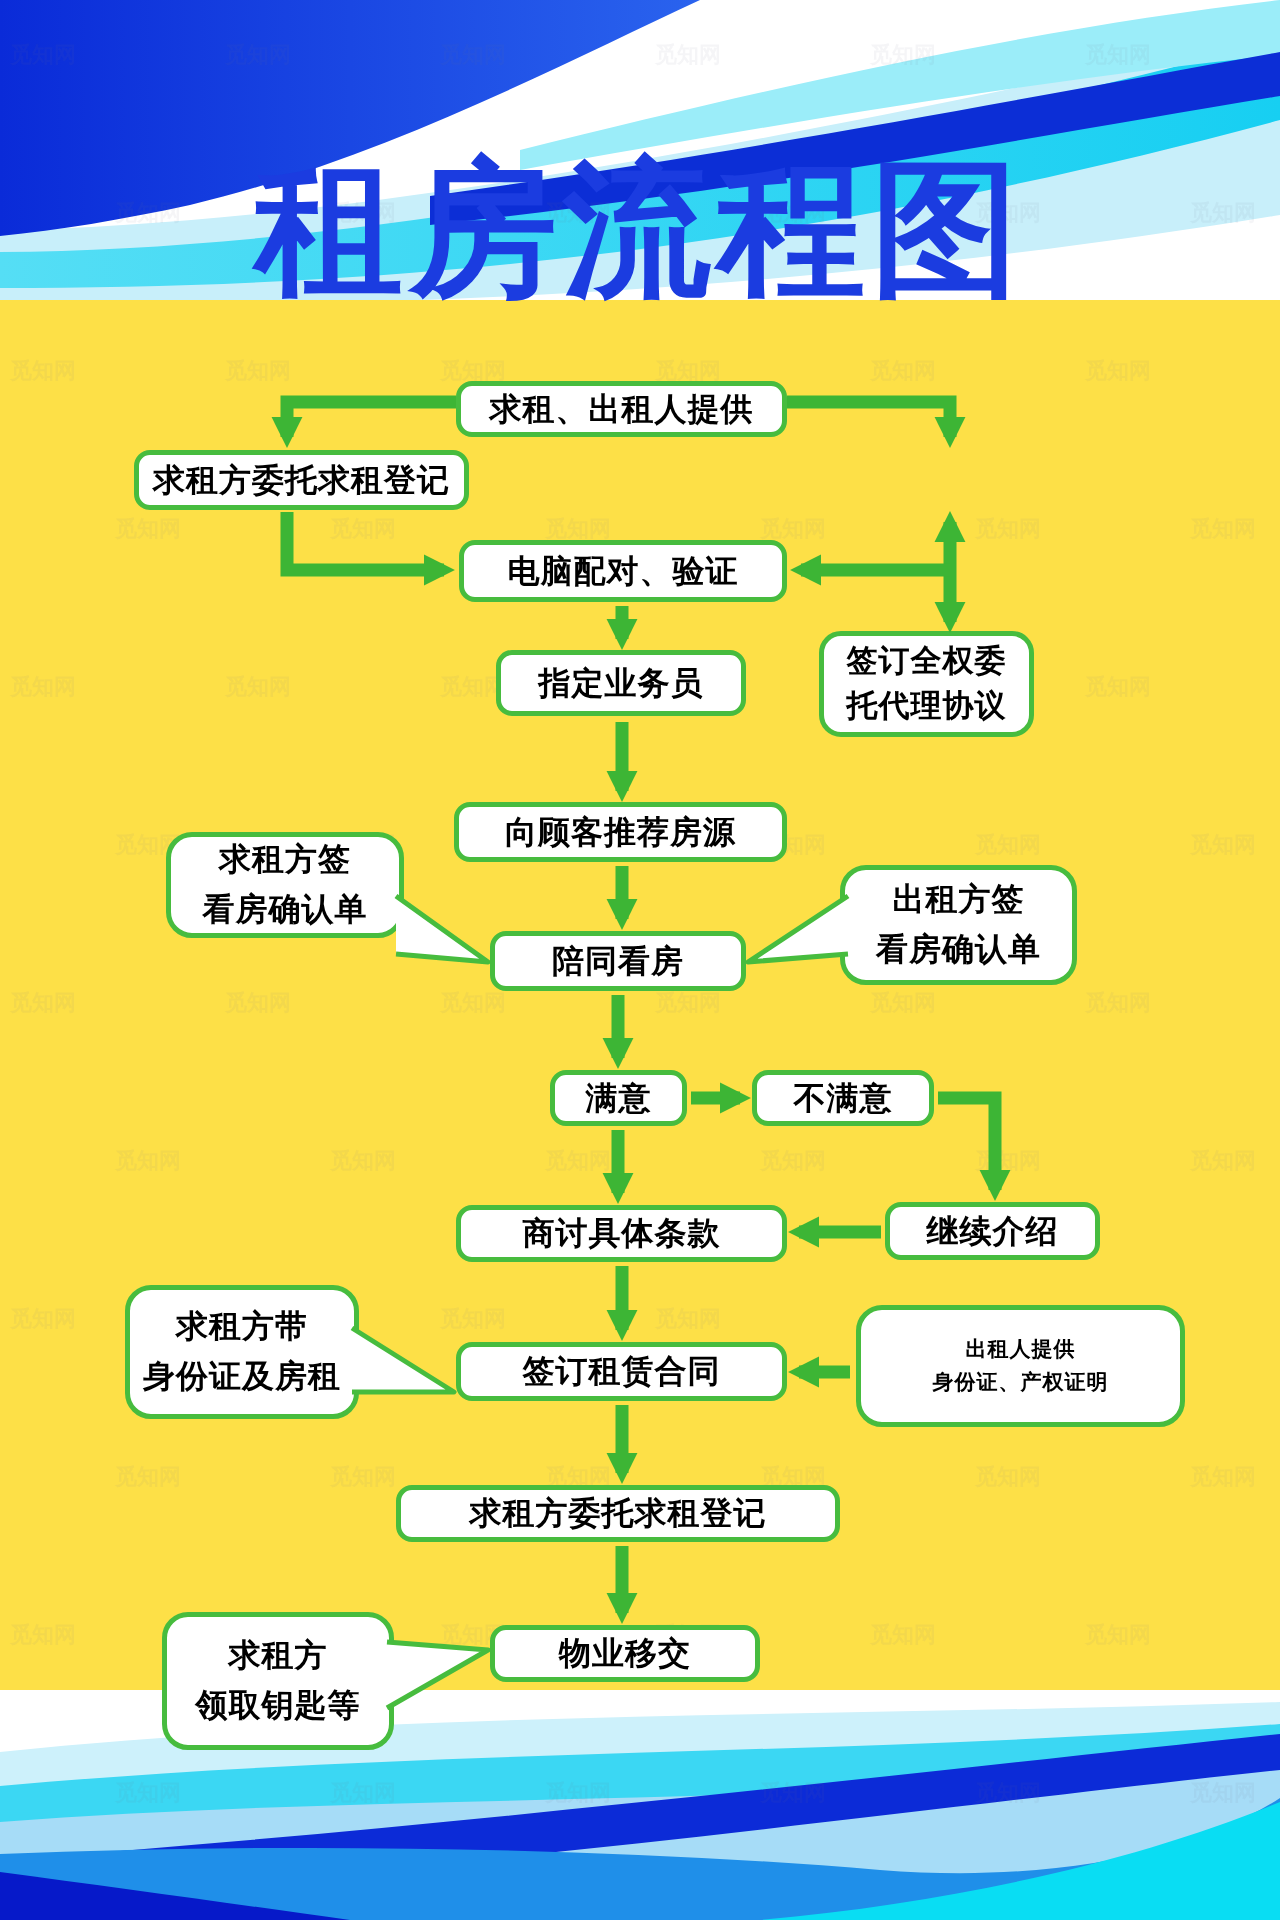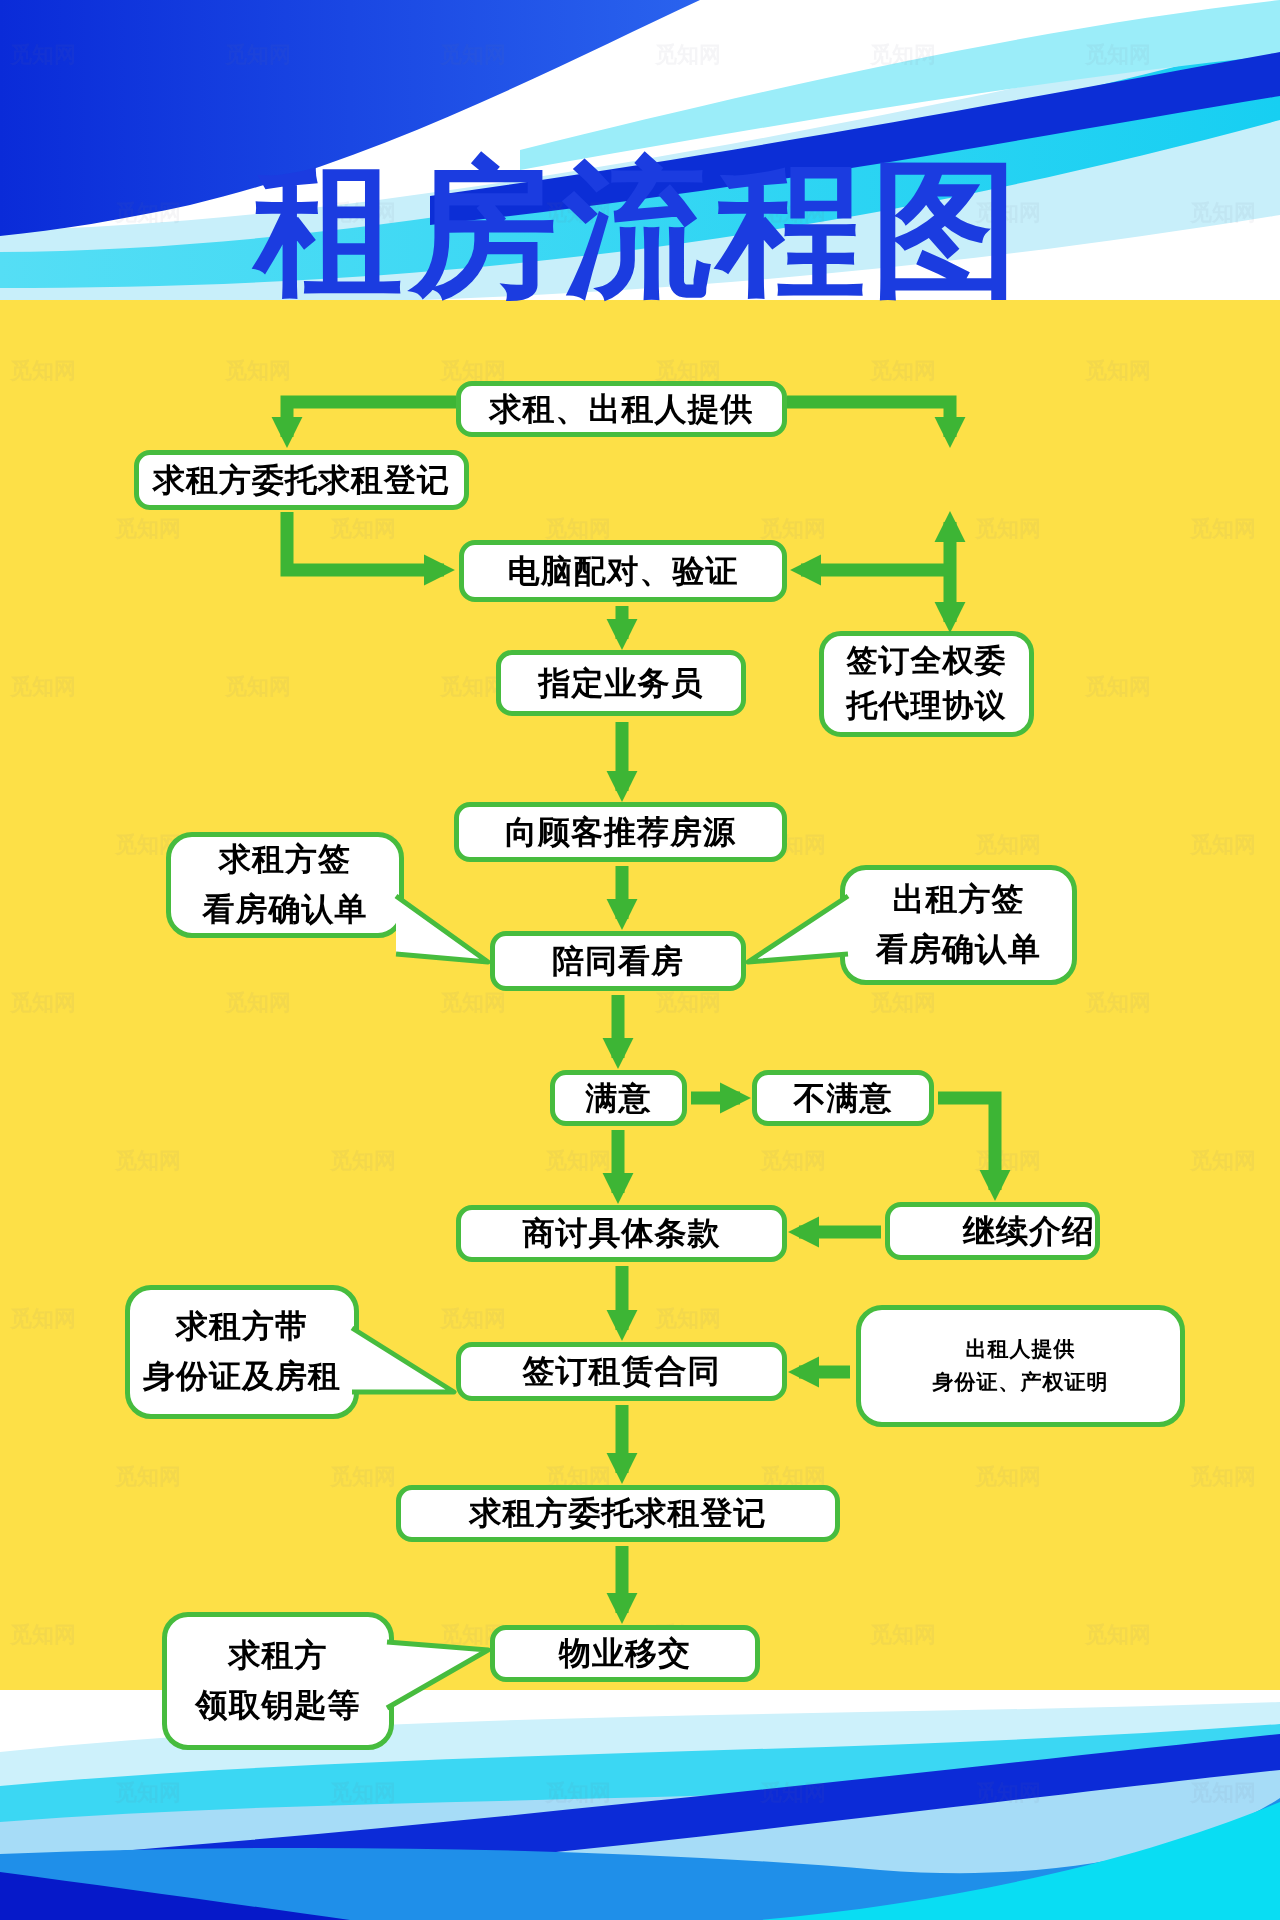--- a/index.html
+++ b/index.html
@@ -42,21 +42,21 @@
   #n-match{left:459px;top:540px;width:328px;height:62px;}
   #n-agency{left:819px;top:631px;width:215px;height:106px;border-radius:22px;font-size:31px;line-height:1.45;}
   #n-assign{left:496px;top:650px;width:250px;height:66px;}
   #n-recommend{left:454px;top:802px;width:333px;height:60px;}
   #n-tenant-confirm{left:166px;top:832px;width:238px;height:106px;border-radius:26px;}
   #n-accompany{left:490px;top:931px;width:256px;height:60px;}
   #n-landlord-confirm{left:840px;top:865px;width:237px;height:120px;border-radius:26px;}
   #n-satisfied{left:550px;top:1070px;width:137px;height:56px;}
   #n-unsatisfied{left:752px;top:1070px;width:182px;height:56px;}
   #n-negotiate{left:456px;top:1205px;width:331px;height:57px;}
-  #n-continue{left:885px;top:1202px;width:215px;height:58px;align-items:flex-end;}
+  #n-continue{left:885px;top:1202px;width:215px;height:58px;}
   #n-bring-id{left:125px;top:1285px;width:234px;height:134px;border-radius:26px;}
   #n-sign{left:456px;top:1342px;width:331px;height:59px;}
   #n-landlord-provide{left:856px;top:1305px;width:329px;height:122px;border-radius:26px;font-size:21px;}
   #n-handover{left:396px;top:1485px;width:444px;height:57px;}
   #n-property{left:490px;top:1625px;width:270px;height:57px;}
   #n-keys{left:162px;top:1612px;width:232px;height:138px;border-radius:26px;}
 </style>
 </head>
 <body>
 

